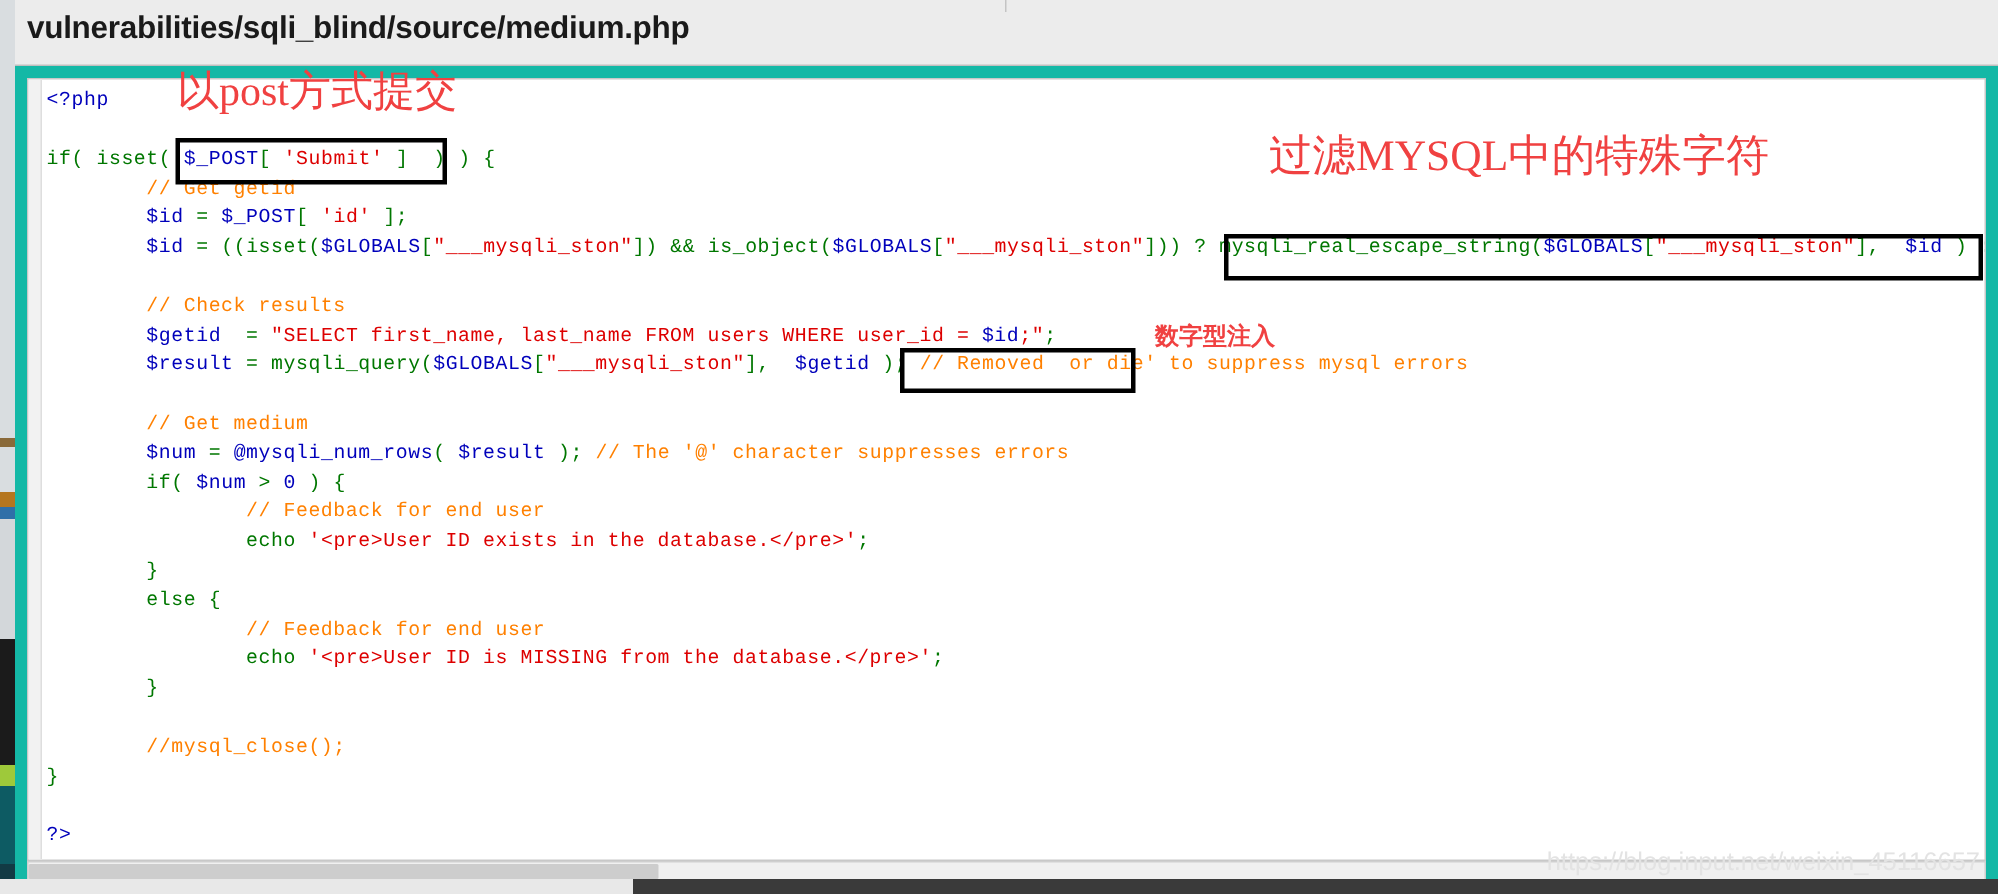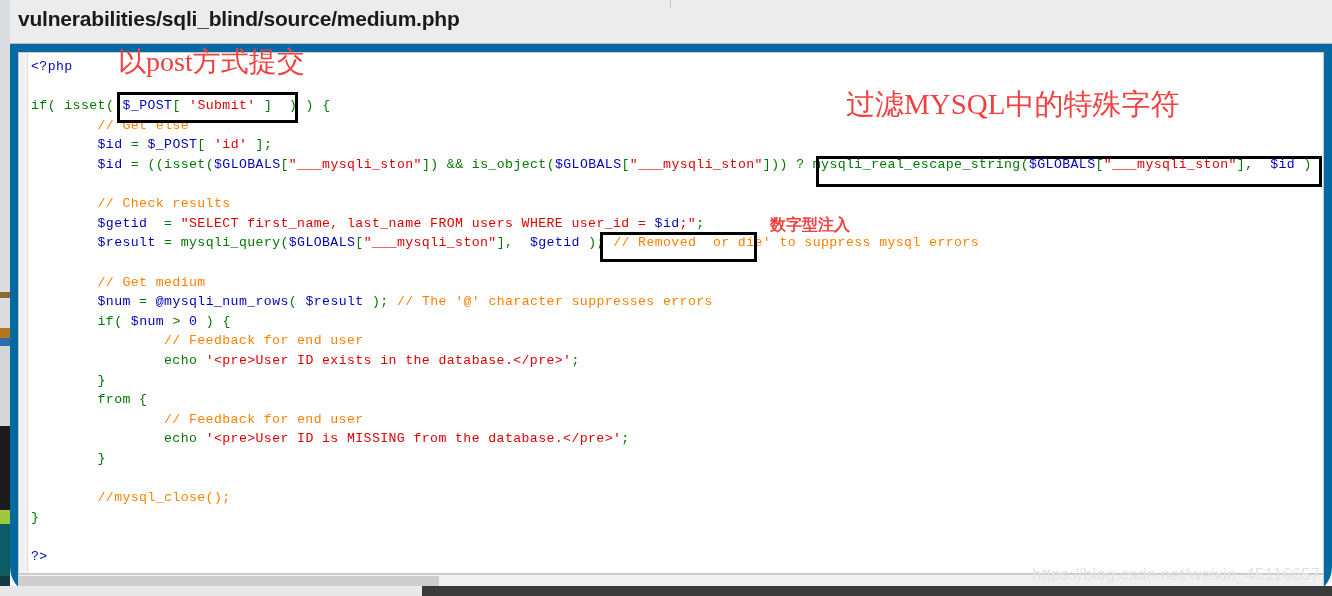--- a/index.html
+++ b/index.html
@@ -24,23 +24,22 @@
     z-index: 1;
   }
   #left-sliver .seg { position: absolute; left: 0; width: 10px; }
 
   
   #app-window {
     position: absolute;
     left: 10px; top: 0;
     width: 1322px;
     height: 596px;
-    background: #0369a1;
+    background: #14b8a6;
     z-index: 2;
-    border-radius: 29px;
   }
 
   
   #title-bar {
     position: absolute;
     left: 0; top: 0;
     width: 1322px;
     height: 44px;
     background: #ececec;
     border-bottom: 1px solid #bfbfbf;
@@ -188,35 +187,35 @@
   <div id="title-bar">
     <div id="page-title">vulnerabilities/sqli_blind/source/medium.php</div>
     <div id="title-divider"></div>
   </div>
 
   <div id="code-panel">
     <div id="code-gutter"></div>
     <pre id="code-text"><span class="v">&lt;?php</span>
 
 <span class="k">if</span><span class="p">(</span> <span class="k">isset</span><span class="p">(</span> <span class="v">$_POST</span><span class="p">[</span> <span class="s">'Submit'</span> <span class="p">]</span>  <span class="p">)</span> <span class="p">)</span> <span class="p">{</span>
-        <span class="c">// Get else</span>
+        <span class="c">// Get getid</span>
         <span class="v">$id</span> <span class="p">=</span> <span class="v">$_POST</span><span class="p">[</span> <span class="s">'id'</span> <span class="p">];</span>
         <span class="v">$id</span> <span class="p">=</span> <span class="p">((</span><span class="k">isset</span><span class="p">(</span><span class="v">$GLOBALS</span><span class="p">[</span><span class="s">"___mysqli_ston"</span><span class="p">])</span> <span class="p">&amp;&amp;</span> <span class="k">is_object</span><span class="p">(</span><span class="v">$GLOBALS</span><span class="p">[</span><span class="s">"___mysqli_ston"</span><span class="p">]))</span> <span class="p">?</span> <span class="k">mysqli_real_escape_string</span><span class="p">(</span><span class="v">$GLOBALS</span><span class="p">[</span><span class="s">"___mysqli_ston"</span><span class="p">],</span>  <span class="v">$id</span> <span class="p">)</span> <span class="p">:</span>      
 
         <span class="c">// Check results</span>
         <span class="v">$getid</span>  <span class="p">=</span> <span class="s">"SELECT first_name, last_name FROM users WHERE user_id = </span><span class="v">$id</span><span class="s">;"</span><span class="p">;</span>
         <span class="v">$result</span> <span class="p">=</span> <span class="k">mysqli_query</span><span class="p">(</span><span class="v">$GLOBALS</span><span class="p">[</span><span class="s">"___mysqli_ston"</span><span class="p">],</span>  <span class="v">$getid</span> <span class="p">);</span> <span class="c">// Removed  or die' to suppress mysql errors</span>
 
         <span class="c">// Get medium</span>
         <span class="v">$num</span> <span class="p">=</span> <span class="v">@mysqli_num_rows</span><span class="p">(</span> <span class="v">$result</span> <span class="p">);</span> <span class="c">// The '@' character suppresses errors</span>
         <span class="k">if</span><span class="p">(</span> <span class="v">$num</span> <span class="p">&gt;</span> <span class="v">0</span> <span class="p">)</span> <span class="p">{</span>
                 <span class="c">// Feedback for end user</span>
                 <span class="k">echo</span> <span class="s">'&lt;pre&gt;User ID exists in the database.&lt;/pre&gt;'</span><span class="p">;</span>
         <span class="p">}</span>
-        <span class="k">from</span> <span class="p">{</span>
+        <span class="k">else</span> <span class="p">{</span>
                 <span class="c">// Feedback for end user</span>
                 <span class="k">echo</span> <span class="s">'&lt;pre&gt;User ID is MISSING from the database.&lt;/pre&gt;'</span><span class="p">;</span>
         <span class="p">}</span>
 
         <span class="c">//mysql_close();</span>
 <span class="p">}</span>
 
 <span class="v">?&gt;</span></pre>
   </div>
 
@@ -231,16 +230,16 @@
     <div class="annot" style="left: 846px; top: 90px; font-size: 29px; color: rgb(240, 65, 65);">过滤MYSQL中的特殊字符</div>
     <div class="annot" style="left: 770px; top: 217px; font-size: 16px; color: rgb(240, 65, 65); font-weight: bold;">数字型注入</div>
   </div>
 
 <div id="highlight-layer">
     <div class="hbox" style="left: 117px; top: 92px; width: 181px; height: 31px; border-color: rgb(0, 0, 0);"></div>
     <div class="hbox" style="left: 816px; top: 156px; width: 506px; height: 31px; border-color: rgb(0, 0, 0);"></div>
     <div class="hbox" style="left: 600px; top: 232px; width: 157px; height: 30px; border-color: rgb(0, 0, 0);"></div>
   </div>
 
-<div id="watermark">https://blog.csdn.net/weixin_45116657</div>
+<div id="watermark">https://blog.input.net/weixin_45116657</div>
 
 <div id="bottom-strip-left"></div>
 <div id="bottom-strip"></div>
 
 </body></html>

